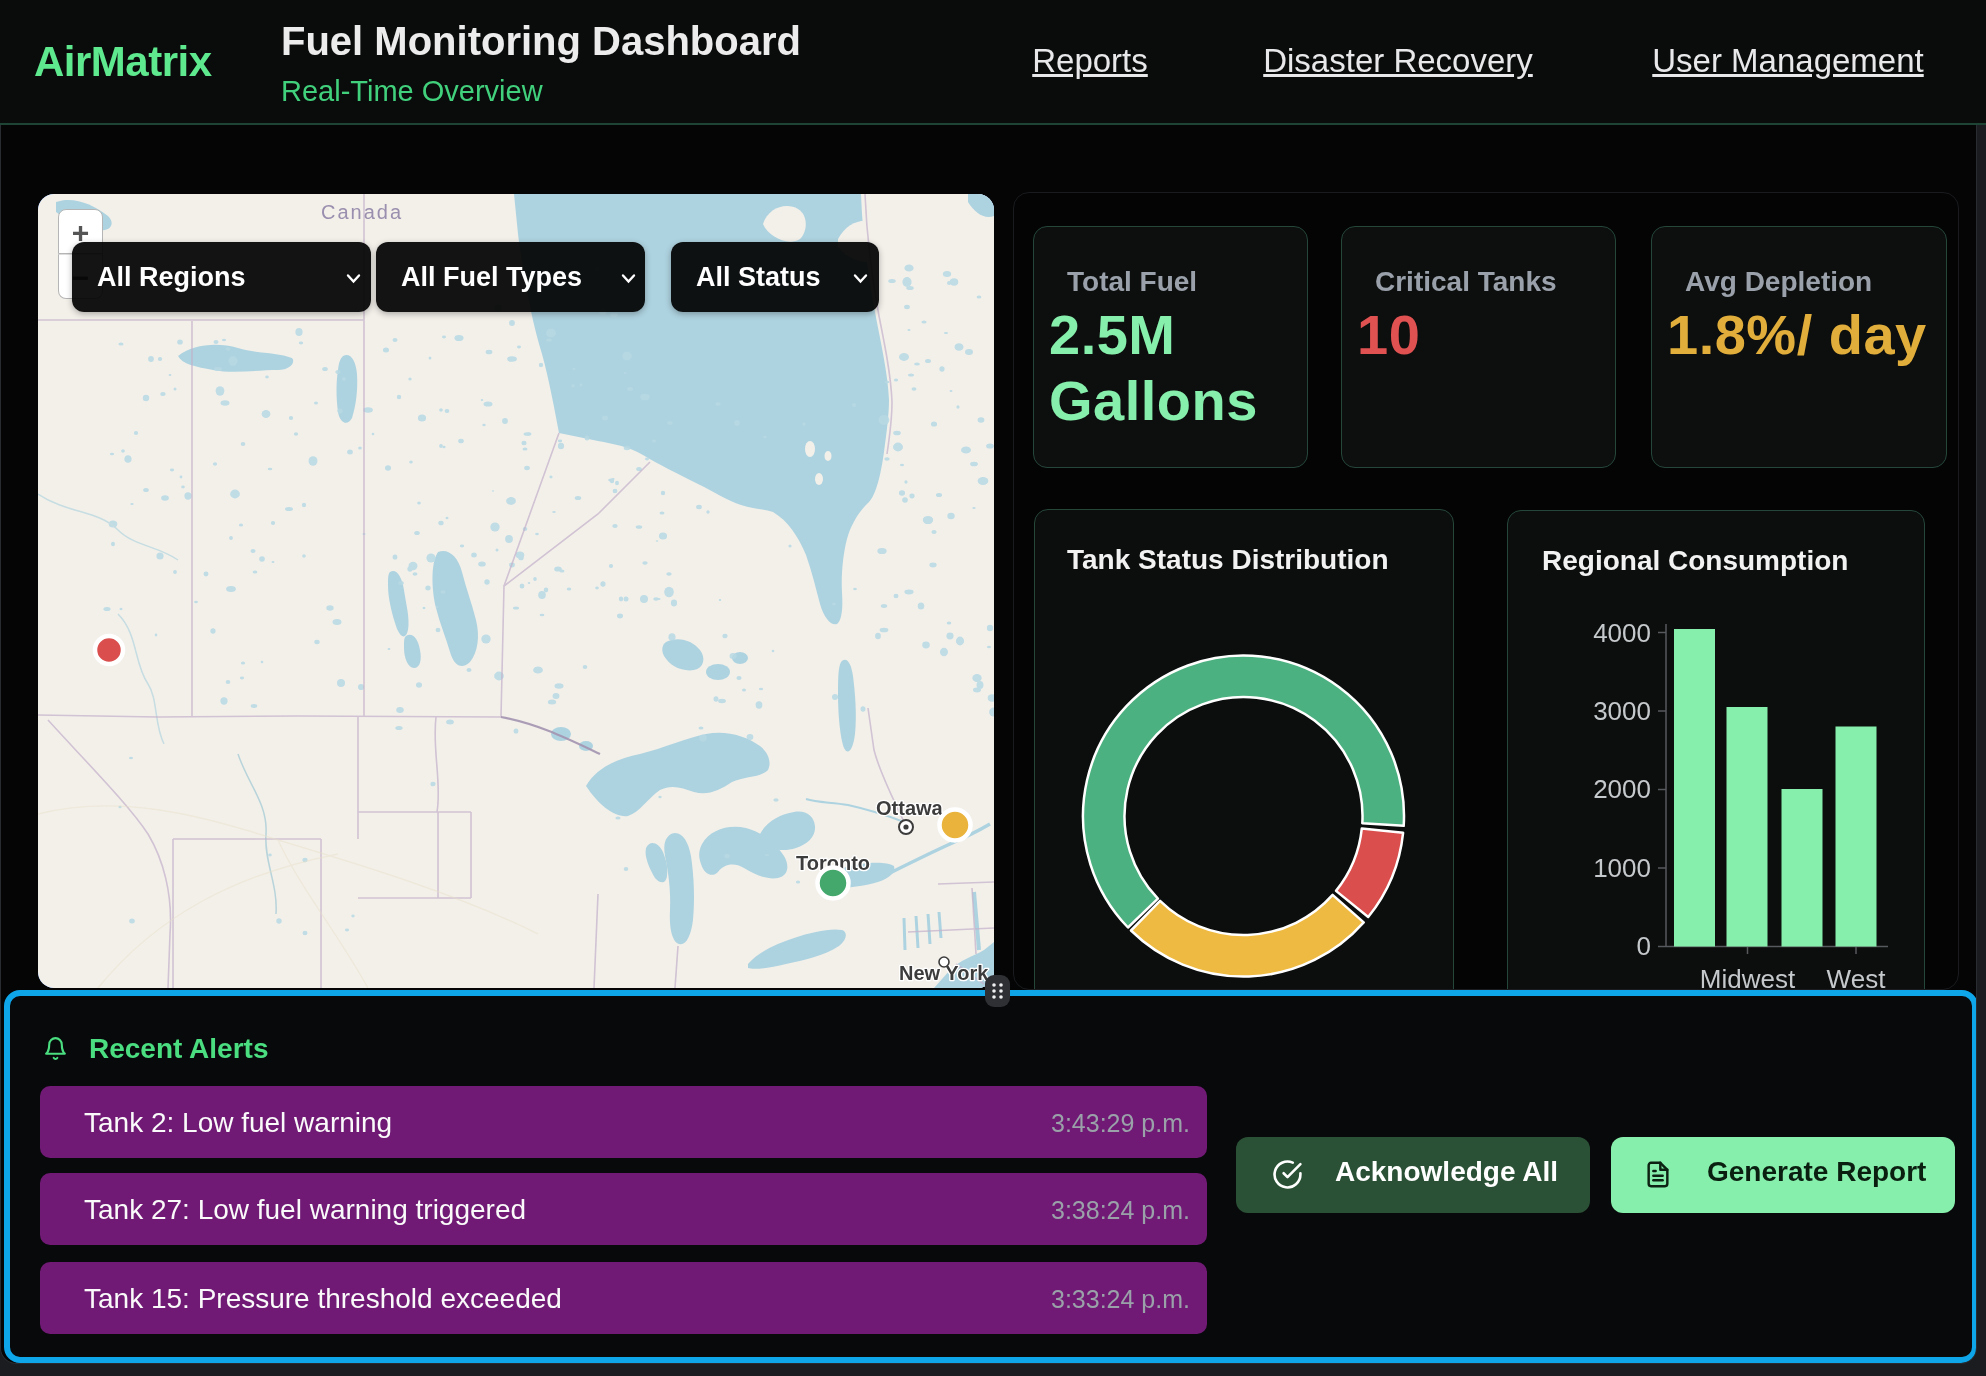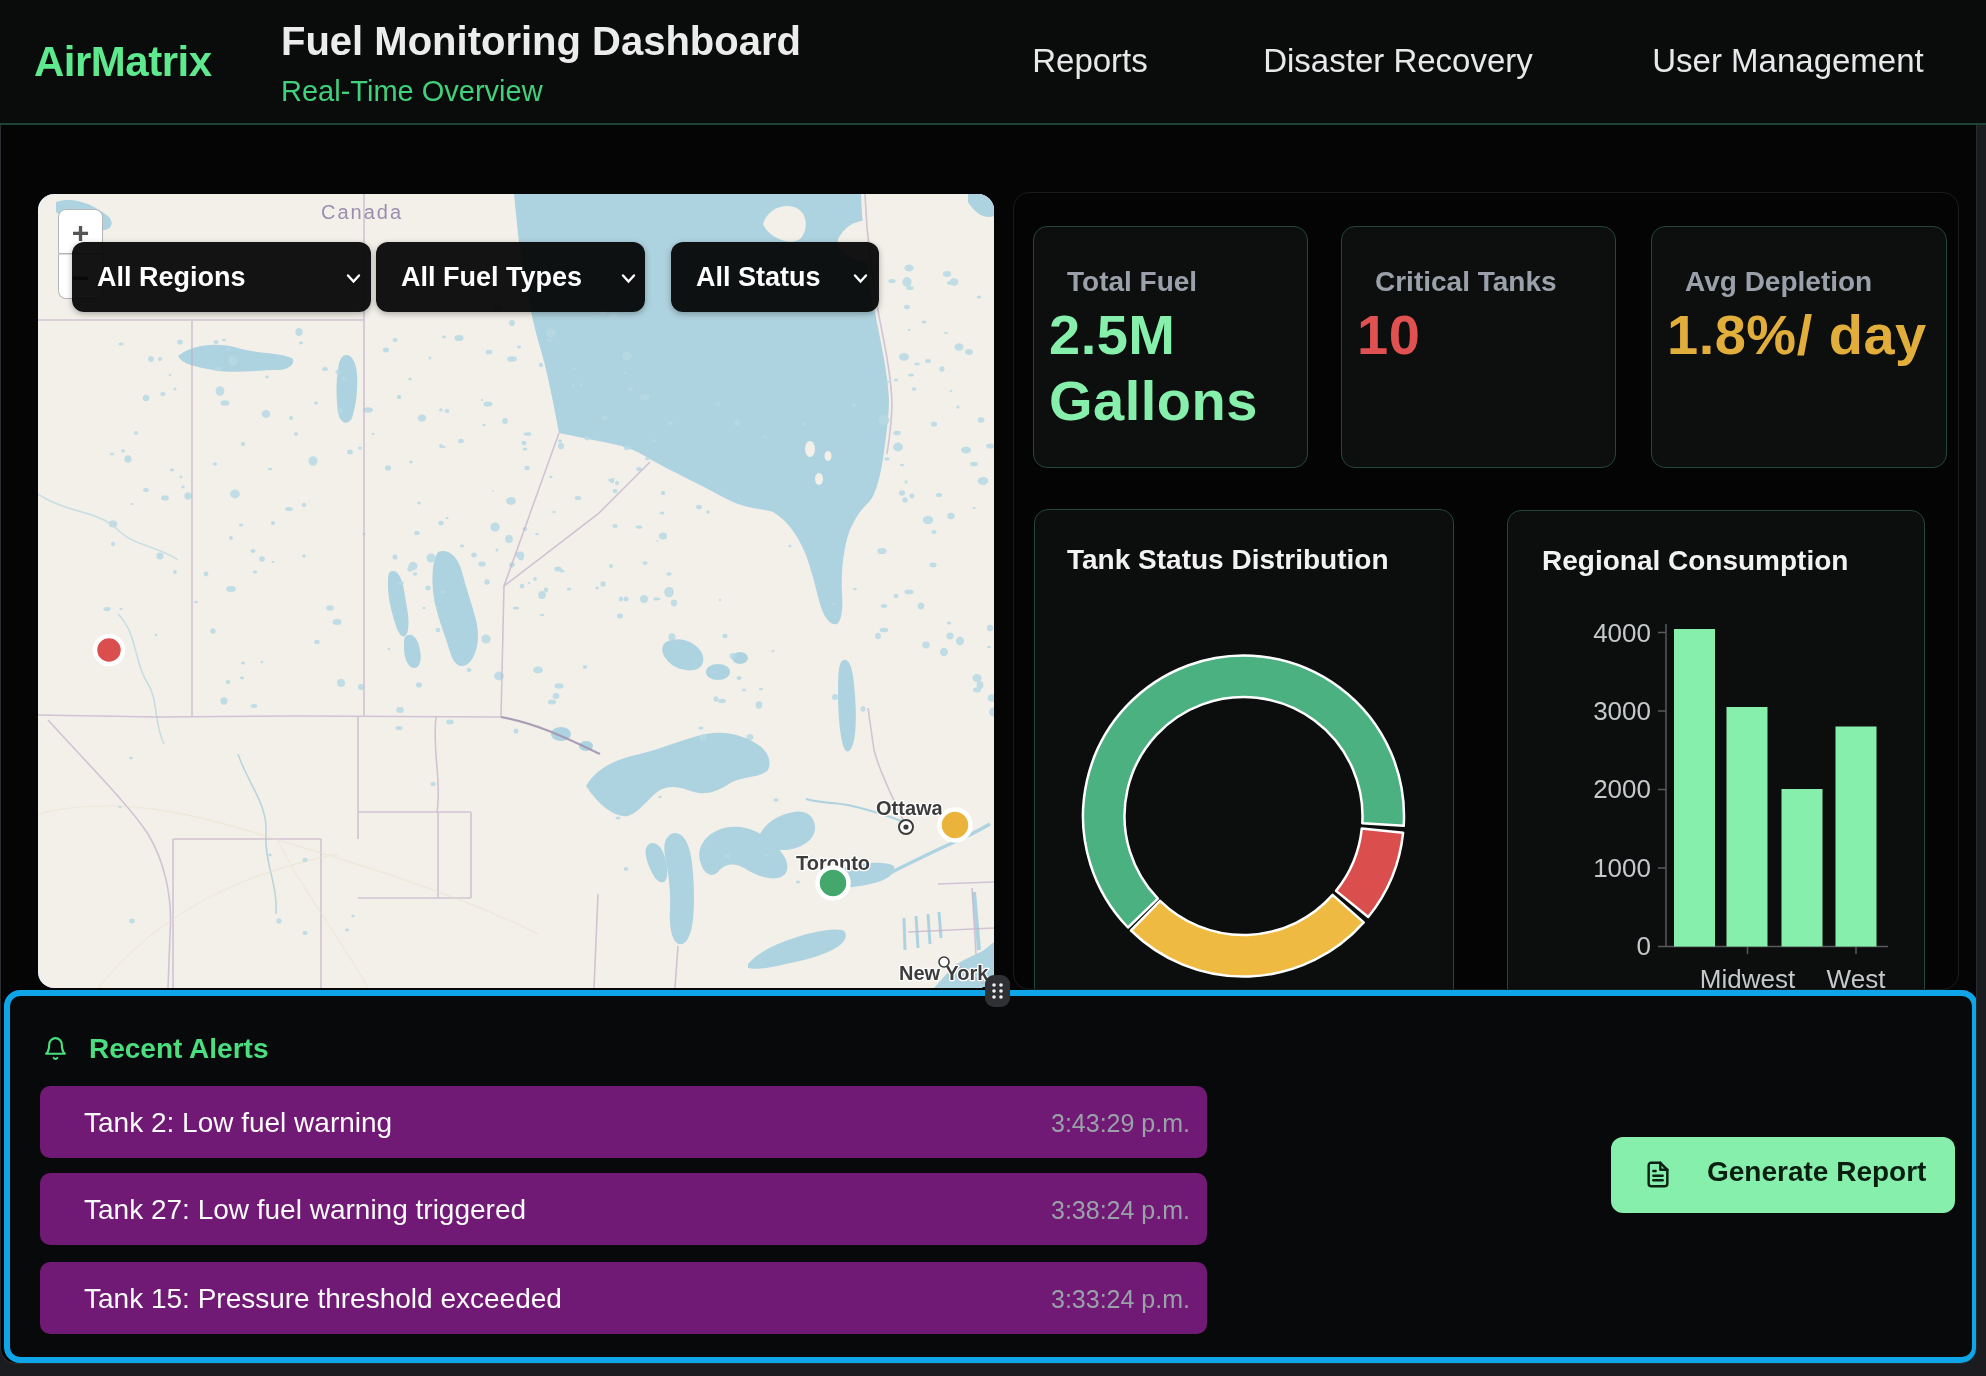--- a/index.html
+++ b/index.html
@@ -4,21 +4,21 @@
 <style>
   * { margin:0; padding:0; box-sizing:border-box; }
   html,body { width:1986px; height:1376px; background:#1a1c1f; font-family:"Liberation Sans", sans-serif; overflow:hidden; }
   #app { position:absolute; left:0; top:0; width:1977px; height:1364px; background:#050505;
          border:1px solid #292c30; border-top:none; border-radius:0 0 16px 16px; overflow:hidden; }
   
   #header { position:absolute; left:0; top:0; width:1986px; height:125px; z-index:5; background:#0a0c0b; border-bottom:2px solid #1d4434; }
   #logo { position:absolute; left:34px; top:38px; font-size:42px; font-weight:bold; color:#5ee98f; letter-spacing:-0.5px; }
   #title { position:absolute; left:281px; top:19px; font-size:40px; font-weight:bold; color:#ececec; }
   #subtitle { position:absolute; left:281px; top:75px; font-size:29px; font-weight:400; color:#41d17d; }
-  .nav { position:absolute; top:42px; font-size:33px; color:#e8e8ea; transform:translateX(-50%); white-space:nowrap; }
+  .nav { position:absolute; top:42px; font-size:33px; color:#e8e8ea; transform:translateX(-50%); white-space:nowrap;text-decoration:underline; }
   
   #map { position:absolute; left:37px; top:194px; width:956px; height:794px; border-radius:16px; overflow:hidden; background:#3b82f6; }
   .zbtn { position:absolute; left:20px; width:45px; height:45px; background:#fff; color:#555; font-size:30px; font-weight:bold;
           text-align:center; line-height:45px; border:1px solid #b5b5b5; }
   .drop { position:absolute; top:48px; height:70px; background:rgba(2,2,2,0.93); border-radius:12px; color:#fff;
           font-size:27px; font-weight:bold; line-height:70px; padding-left:25px; box-shadow:0 2px 6px rgba(0,0,0,0.3); }
   .chev { position:absolute; top:29px; width:15px; height:15px; }
   
   #rpanel { position:absolute; left:1012px; top:192px; width:946px; height:798px; border:1px solid #191b1e; border-radius:16px; overflow:hidden; background:#040404; }
   .scard { position:absolute; top:33px; height:242px; background:#0d0f0e; border:1px solid #25473a; border-radius:14px; }
@@ -540,20 +540,27 @@
       </div>
     <div class="arow" style="top:177px;">
         <div class="atext">Tank 27: Low fuel warning triggered</div>
         <div class="atime">3:38:24 p.m.</div>
       </div>
     <div class="arow" style="top:266px;">
         <div class="atext">Tank 15: Pressure threshold exceeded</div>
         <div class="atime">3:33:24 p.m.</div>
       </div>
   </div>
+  <div class="btn" id="ackbtn" style="left:1235px; width:354px; background:#2a5136; color:#fff;">
+      <svg style="position:absolute;left:36px;top:22px;" width="31" height="31" viewBox="0 0 24 24" fill="none" stroke="#ffffff" stroke-width="2" stroke-linecap="round" stroke-linejoin="round">
+        <path d="M22 11.08V12a10 10 0 1 1-5.93-9.14"></path>
+        <path d="M22 4 12 14.01l-3-3"></path>
+      </svg>
+      <span style="position:absolute;left:99px;top:19px;">Acknowledge All</span>
+    </div>
   <div class="btn" id="genbtn" style="left:1610px; width:344px; background:#86efac; color:#0a1f10;">
       <svg style="position:absolute;left:33px;top:19px;" width="28" height="37" viewBox="0 0 24 24" fill="none" stroke="#0d2213" stroke-width="2.1" stroke-linecap="round" stroke-linejoin="round">
         <path d="M14 2H6a2 2 0 0 0-2 2v16a2 2 0 0 0 2 2h12a2 2 0 0 0 2-2V8z"></path>
         <path d="M14 2v6h6"></path>
         <path d="M16 13H8"></path>
         <path d="M16 17H8"></path>
         <path d="M10 9H8"></path>
       </svg>
       <span style="position:absolute;left:96px;top:19px;">Generate Report</span>
     </div>

